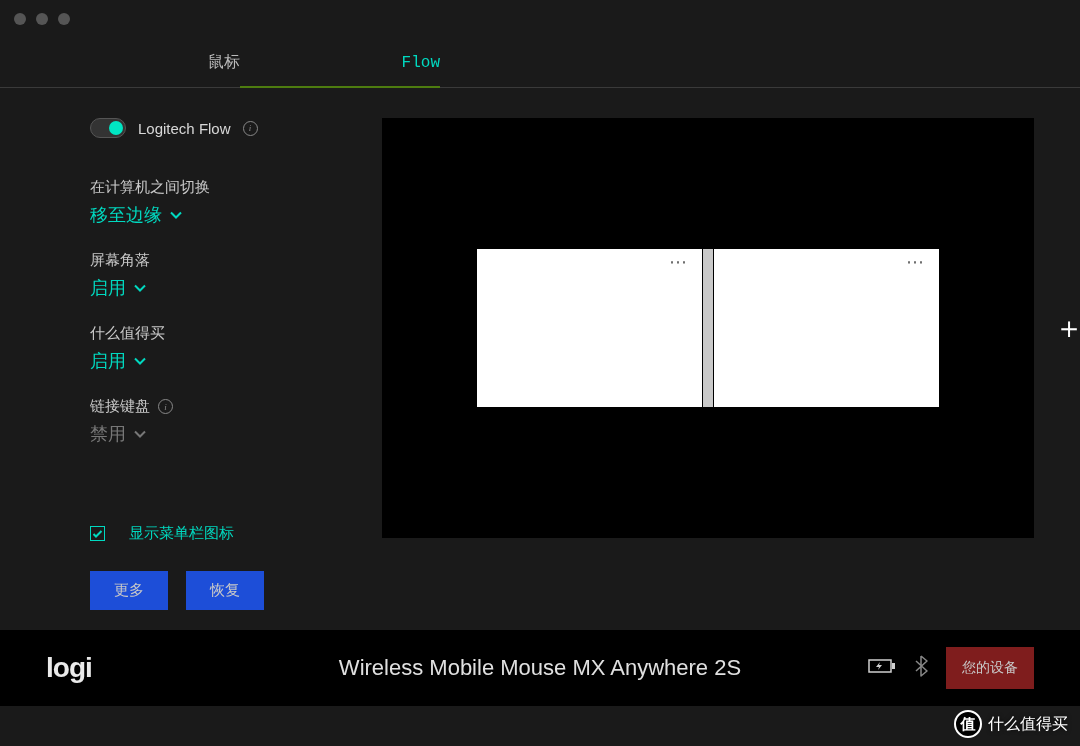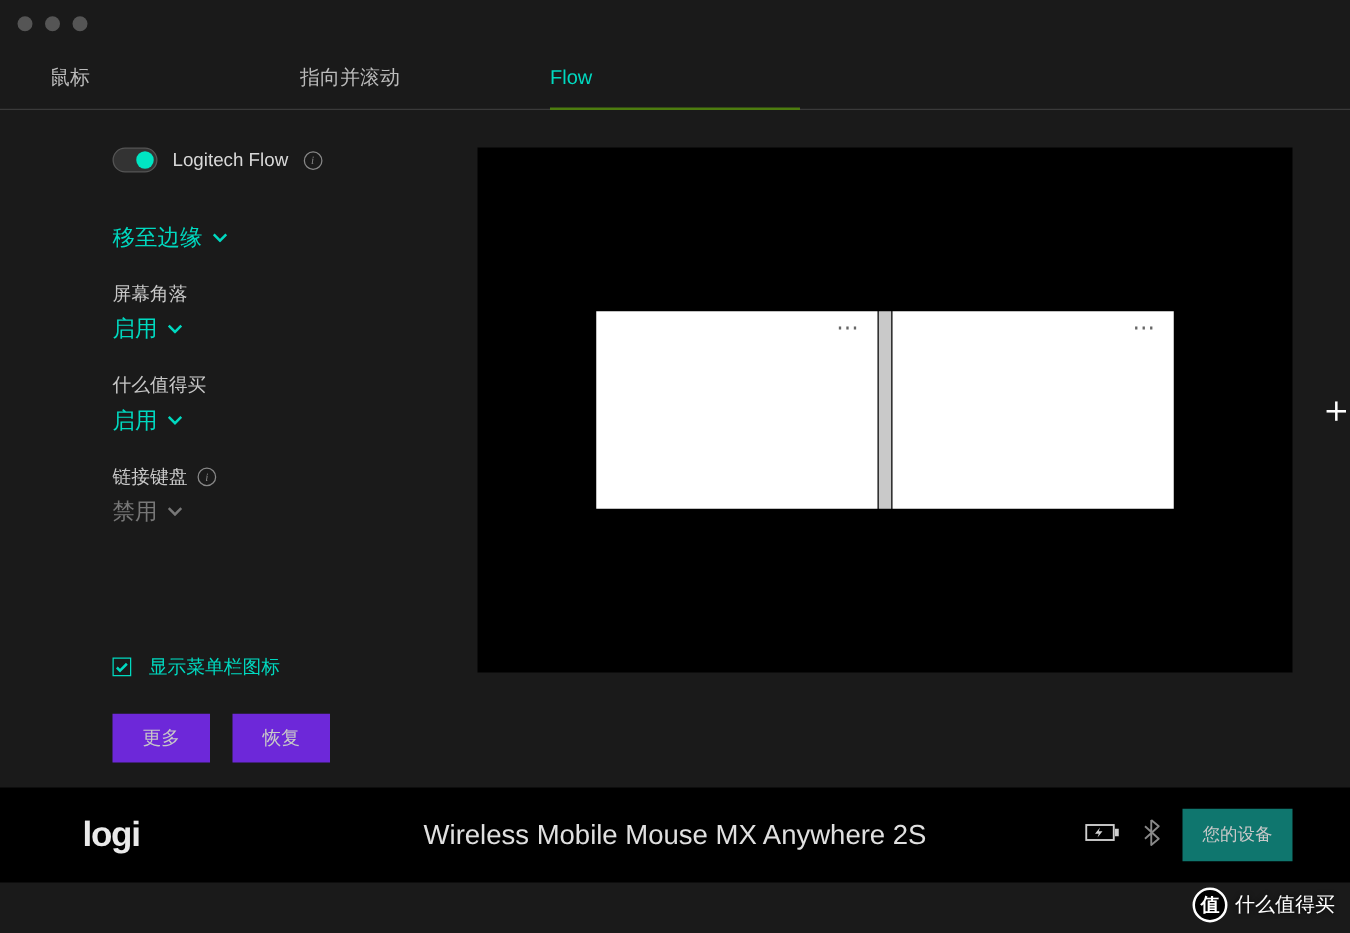--- a/index.html
+++ b/index.html
@@ -5,21 +5,21 @@
   * { box-sizing: border-box; margin: 0; padding: 0; }
   html, body { width: 1080px; height: 746px; overflow: hidden; font-family: -apple-system, "Helvetica Neue", Arial, sans-serif; }
   body { background: #1a1a1a; color: #cccccc; }
 
   
   .titlebar { height: 38px; background: #1a1a1a; display: flex; align-items: center; padding-left: 14px; gap: 10px; }
   .traffic-light { width: 12px; height: 12px; border-radius: 50%; background: #555; }
 
   
   .tabs { height: 50px; display: flex; align-items: center; border-bottom: 1px solid #3a3a3a; padding: 0 40px; }
-  .tab { width: 200px; text-align: left; font-size: 16px; color: #bbbbbb; cursor: pointer; height: 50px; line-height: 50px; }
+  .tab { width: 200px; text-align: right; font-size: 16px; color: #bbbbbb; cursor: pointer; height: 50px; line-height: 50px; font-family: Liberation Mono, monospace; }
   .tab.active { color: #00d9c0; border-bottom: 2px solid #4d7c0f; }
 
   
   .main { display: flex; height: 542px; }
   .sidebar { width: 346px; padding: 30px 0 0 54px; display: flex; flex-direction: column; margin-left: 36px; }
   .canvas-area { flex: 1; padding: 30px 46px 30px 0; position: relative; }
 
   
   .flow-toggle-row { display: flex; align-items: center; gap: 12px; margin-bottom: 40px; }
   .toggle { width: 36px; height: 20px; background: #333; border: 1px solid #555; border-radius: 10px; position: relative; cursor: pointer; }
@@ -29,72 +29,72 @@
 
   .setting-group { margin-bottom: 24px; }
   .setting-title { color: #c8c8c8; font-size: 15px; margin-bottom: 6px; display: flex; align-items: center; gap: 8px;}
   .setting-value { color: #00d9c0; font-size: 18px; display: flex; align-items: center; gap: 8px; cursor: pointer; }
   .setting-value.disabled { color: #777; font-family: Liberation Mono, monospace; }
   .chevron { display: inline-block; }
   .chevron svg { display: block; }
 
   .sidebar-spacer { flex: 1; }
 
-  .checkbox-row { display: flex; align-items: center; gap: 14px; margin-bottom: 28px; color: #00d9c0; font-size: 15px; font-family: Liberation Serif, serif; }
+  .checkbox-row { display: flex; align-items: center; gap: 24px; margin-bottom: 28px; color: #00d9c0; font-size: 15px; font-family: Liberation Serif, serif; }
   .checkbox { width: 15px; height: 15px; border: 1.5px solid #00d9c0; display: inline-flex; align-items: center; justify-content: center; }
   .checkbox svg { display: block; }
 
   .button-row { display: flex; gap: 18px; margin-bottom: 20px; }
-  .btn { background: #6d28d9; color: #c8c8c8; font-size: 15px; padding: 10px 24px; cursor: pointer; border: none; }
+  .btn { background: #1d4ed8; color: #c8c8c8; font-size: 15px; padding: 10px 24px; cursor: pointer; border: none; }
 
   
   .canvas { background: #000; width: 100%; height: 420px; position: relative; display: flex; align-items: center; justify-content: center; }
   .monitors { display: flex; gap: 12px; position: relative; }
   .monitor { width: 225px; height: 158px; background: #fff; position: relative; }
   .monitor-dots { position: absolute; top: 10px; right: 14px; color: #666; font-size: 18px; letter-spacing: 1px; cursor: pointer; line-height: 6px; }
   .monitor-divider { position: absolute; top: 0; bottom: 0; left: 50%; width: 10px; margin-left: -5px; background: #c9c9c9; }
   .add-btn { position: absolute; right: -50px; top: 50%; transform: translateY(-50%); color: #fff; font-size: 30px; font-weight: 300; cursor: pointer; }
 
   
   .footer { height: 76px; background: #000; display: flex; align-items: center; padding: 0 46px; color: #d0d0d0; position: relative; }
-  .logo { font-size: 28px; font-weight: 700; letter-spacing: -1px; color: #eaeaea; margin-left: 20px; }
+  .logo { font-size: 28px; font-weight: 700; letter-spacing: -1px; color: #eaeaea; }
   .device-name { position: absolute; left: 50%; transform: translateX(-50%); font-size: 22px; color: #e0e0e0; }
   .footer-right { margin-left: auto; display: flex; align-items: center; gap: 18px; }
   .battery-icon, .bt-icon { color: #cfcfcf; }
-  .your-device { background: #0f766e; padding: 12px 16px; font-size: 14px; color: #c8c8c8; cursor: pointer; }
+  .your-device { background: #7f1d1d; padding: 12px 16px; font-size: 14px; color: #c8c8c8; cursor: pointer; }
 
   
   .watermark { position: absolute; bottom: 8px; right: 12px; display: flex; align-items: center; gap: 6px; color: #fff; font-size: 16px; font-weight: 500; z-index: 50; text-shadow: 0 0 4px rgba(0,0,0,0.8);}
   .wm-badge { width: 28px; height: 28px; border-radius: 50%; background: #000; border: 2px solid #fff; display: flex; align-items: center; justify-content: center; color: #fff; font-size: 15px; font-weight: bold; }
 </style>
 </head>
 <body>
 
 <div class="titlebar">
   <div class="traffic-light"></div>
   <div class="traffic-light"></div>
   <div class="traffic-light"></div>
 </div>
 
 <div class="tabs">
   <div class="tab">鼠标</div>
-  <div class="tab">指向并滚动</div>
   <div class="tab active">Flow</div>
 </div>
 
 <div class="main">
   <div class="sidebar">
 
     <div class="flow-toggle-row">
       <div class="toggle"></div>
       <span class="flow-label">Logitech Flow</span>
       <span class="info-icon">i</span>
     </div>
 
     <div class="setting-group">
+      <div class="setting-title">在计算机之间切换</div>
       <div class="setting-value">
         <span>移至边缘</span>
         <span class="chevron">
           <svg width="12" height="8" viewBox="0 0 12 8">
               <path d="M1 1.5 L6 6.5 L11 1.5" stroke="#00d9c0" stroke-width="2" fill="none"></path>
             </svg>
         </span>
       </div>
     </div>
 

